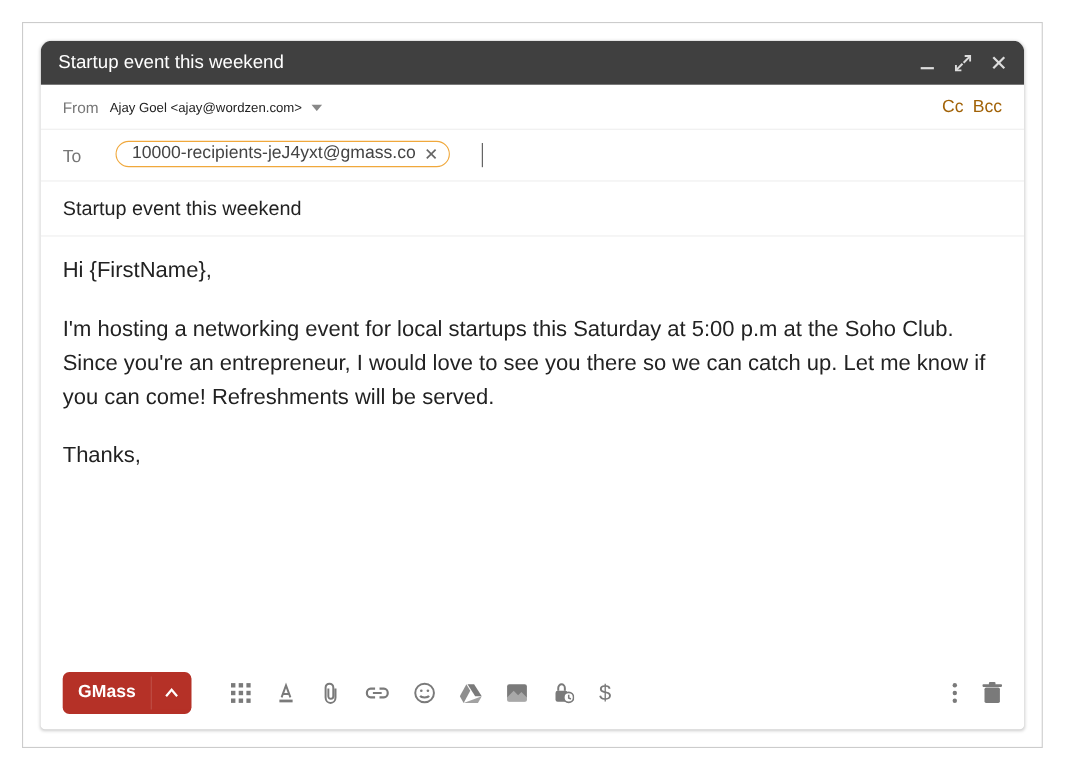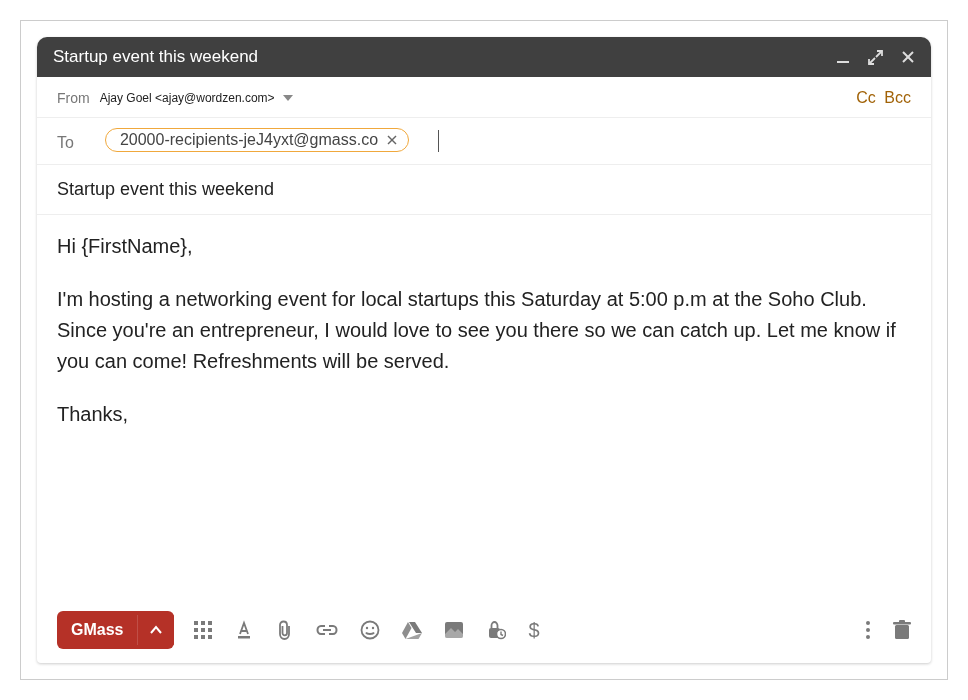--- a/index.html
+++ b/index.html
@@ -131,21 +131,21 @@
       color: #222;
       flex: 1;
       overflow: auto;
     }
     .body-area p { margin-bottom: 22px; }
     .body-area p:last-child { margin-bottom: 0; }
     .toolbar {
       display: flex;
       align-items: center;
       padding: 12px 20px 14px 20px;
-      gap: 20px;
+      gap: 36px;
     }
     .gmass-btn {
       display: flex;
       align-items: center;
       background: #c0392b;
       background: #b53127;
       border-radius: 6px;
       overflow: hidden;
       cursor: pointer;
     }
@@ -224,21 +224,21 @@
       <span class="spacer"></span>
       <span class="cc-bcc">
         <span>Cc</span>
         <span>Bcc</span>
       </span>
     </div>
 
     <div class="to-row">
       <span class="to-label">To</span>
       <span class="chip">
-        <span>20000-recipients-jeJ4yxt@gmass.co</span>
+        <span>10000-recipients-jeJ4yxt@gmass.co</span>
         <span class="chip-remove">
           <svg width="12" height="12" viewBox="0 0 12 12" stroke="#666" stroke-width="1.5">
             <path d="M2 2 L10 10"></path>
               <path d="M10 2 L2 10"></path>
           </svg>
         </span>
       </span>
       <span class="to-cursor"></span>
     </div>
 

